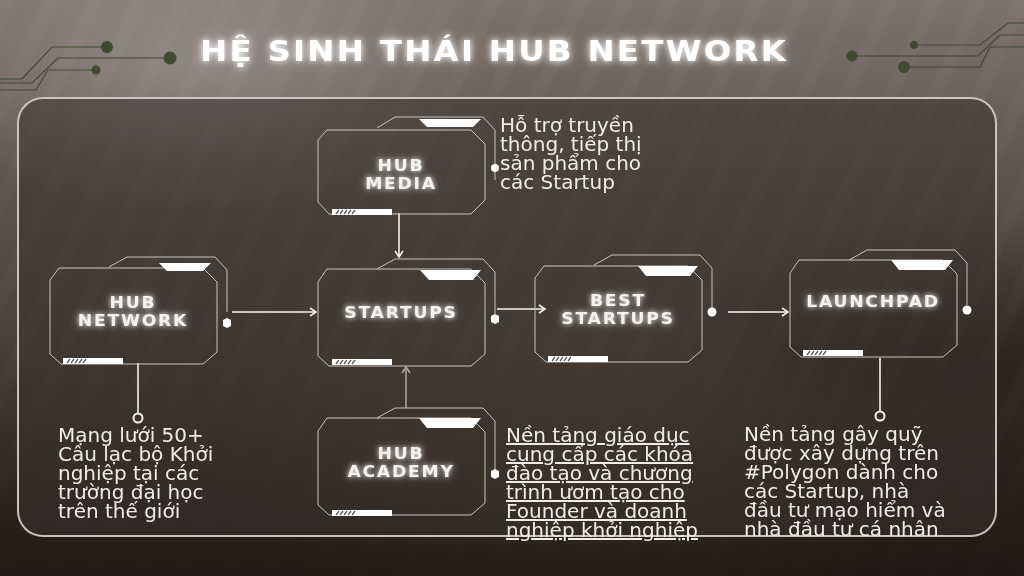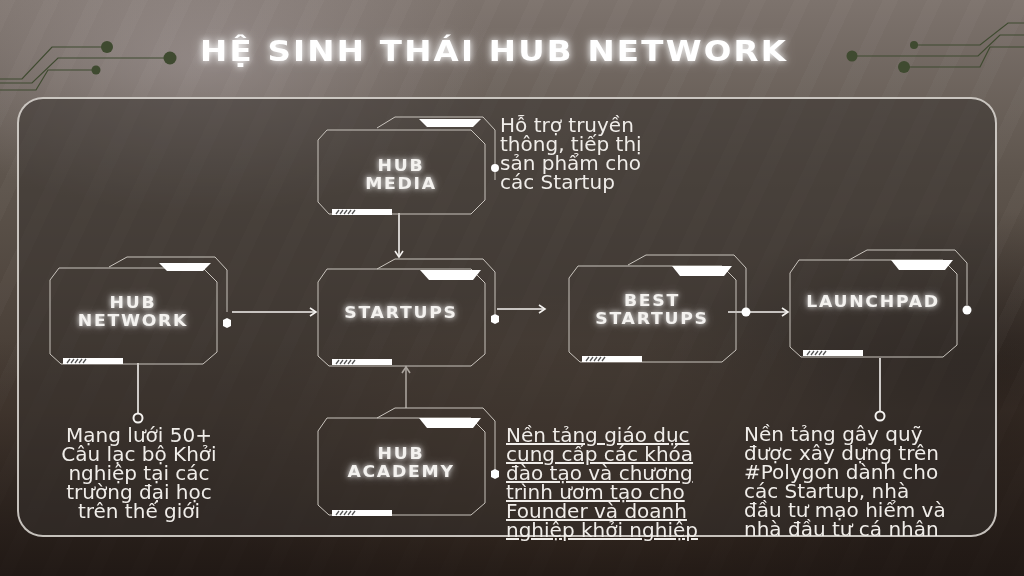--- a/index.html
+++ b/index.html
@@ -51,21 +51,21 @@
     color: #f4f2ef; font-weight: bold; font-size: 15px; letter-spacing: 1.5px; line-height: 18px;
     text-shadow: 0 0 5px rgba(255,255,255,0.85), 0 0 10px rgba(255,255,255,0.4);
     transform: scaleX(1.15);
     white-space: pre-line;
   }
 
   .desc {
     position: absolute; color: #f0ede9; font-size: 20px; line-height: 19px;
     font-family: "DejaVu Sans", sans-serif;
   }
-  .desc.center { text-align: center; }
+  .desc.center { }
 
   svg.connectors { position: absolute; left: 0; top: 0; }
 </style>
 </head>
 <body>
 
 <div class="bg-streaks"></div>
 <div class="bg-mountain"></div>
 
 <svg class="circuit" style="left:0;top:35px" width="190" height="60">
@@ -180,21 +180,21 @@
         <line x1="23" y1="106" x2="26" y2="102"></line>
         <line x1="27" y1="106" x2="30" y2="102"></line>
         <line x1="31" y1="106" x2="34" y2="102"></line>
         <line x1="35" y1="106" x2="38" y2="102"></line>
       </g>
     <polygon points="178,56 182,58 182,64 178,66 174,64 174,58" fill="#ffffff"></polygon>
   </svg>
   <div class="node-label" style="top:10px">STARTUPS</div>
 </div>
 
-<div class="node" style="left:568px;top:254px">
+<div class="node" style="left:534px;top:254px">
   <svg class="frame" width="190" height="110">
     <g fill="none" stroke="#c9c4bd" stroke-width="1">
       <polyline points="60,11 78,1 166,1 178,14 178,58"></polyline>
       <polygon points="10,12 154,12 168,26 168,96 154,108 12,108 1,98 1,24"></polygon>
     </g>
     <polygon points="104,12 164,12 156,22 112,22" fill="#ffffff"></polygon>
     <rect x="14" y="102" width="60" height="6" fill="#ffffff"></rect>
     <g stroke="#555" stroke-width="1.3">
         <line x1="18" y1="107" x2="21" y2="103"></line>
         <line x1="22" y1="107" x2="25" y2="103"></line>

